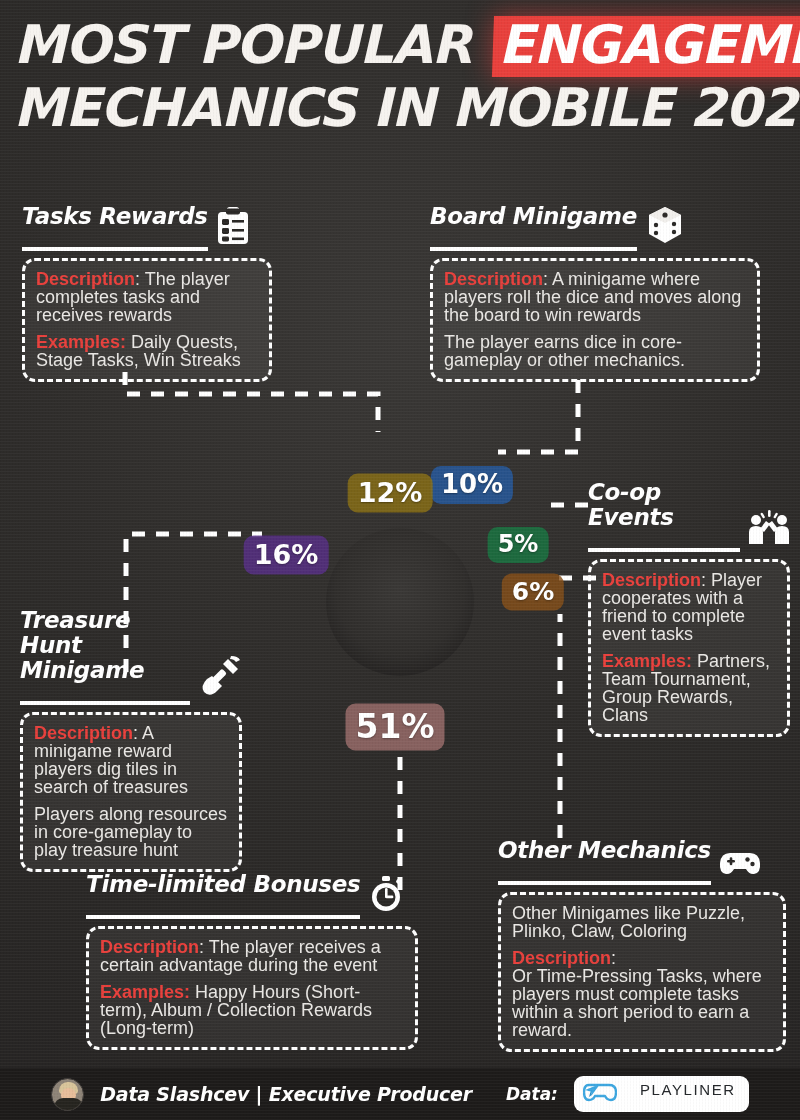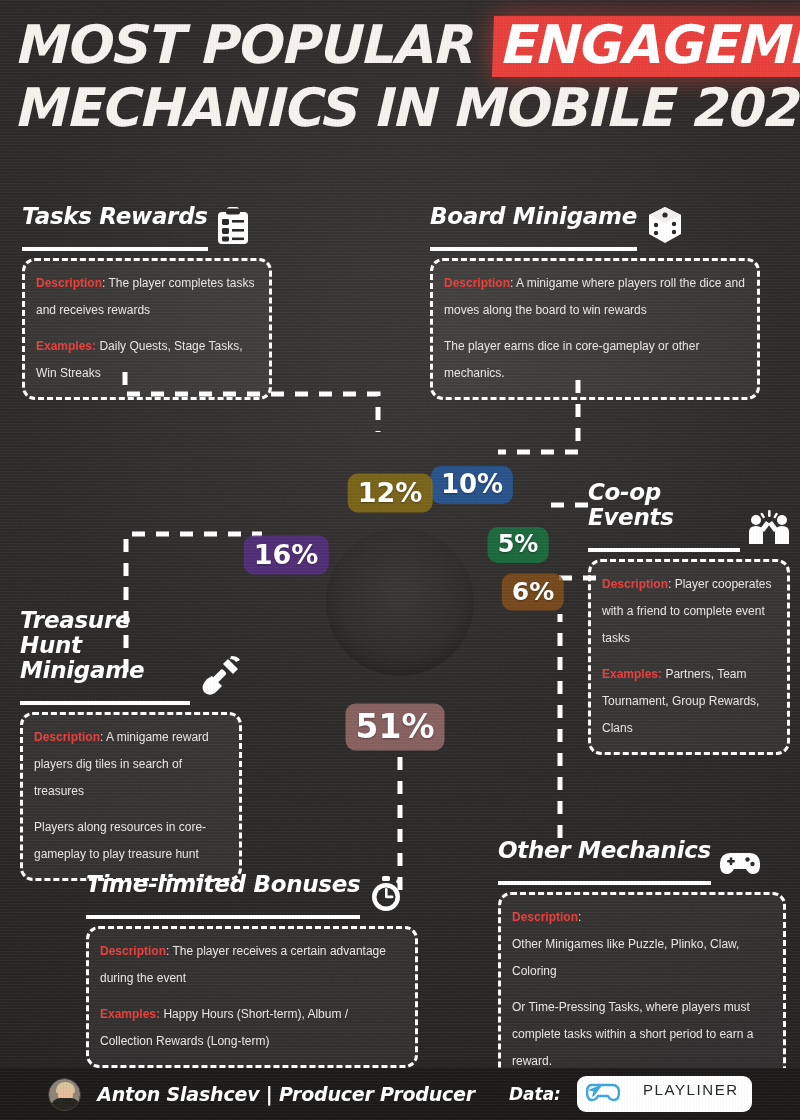--- a/index.html
+++ b/index.html
@@ -78,21 +78,21 @@
     white-space:pre-line;
   }
   .card-icon{ flex:0 0 auto; display:block; margin-bottom:2px; }
   .card-body{
     border:3px dashed #ffffff;
     border-radius:13px;
     background:rgba(255,255,255,.055);
     padding:9px 11px 10px 11px;
   }
   .para{
-    font-size:12px; line-height:27px;
+    font-size:18px; line-height:18px;
     color:#e9e7e4;
     margin-bottom:9px;
   }
   .para:last-child{ margin-bottom:0; }
   .lab{ color:#e8403c; font-weight:700; }
 
   
   #wires{ position:absolute; inset:0; pointer-events:none; }
 
   
@@ -309,34 +309,34 @@
         <svg width="42" height="30" viewBox="0 0 42 30">
           <path d="M11 4 H31 Q40 4 41 14 Q42 24 35 25 Q30 25.6 27 20 H15 Q12 25.6 7 25 Q0 24 1 14 Q2 4 11 4 Z" fill="#fff"></path>
           <rect x="8" y="11" width="8" height="2.6" rx="1.3" fill="#2b2927"></rect>
           <rect x="10.7" y="8.3" width="2.6" height="8" rx="1.3" fill="#2b2927"></rect>
           <circle cx="28.5" cy="10.5" r="2.2" fill="#2b2927"></circle>
           <circle cx="33.5" cy="15" r="2.2" fill="#2b2927"></circle>
         </svg>
       </span>
     </div>
     <div class="card-body">
+      <div class="para"><span>Other Minigames like Puzzle, Plinko, Claw, Coloring</span></div>
       <div class="para" style="margin-bottom:0;"><span class="lab">Description</span><span>:</span></div>
-      <div class="para"><span>Other Minigames like Puzzle, Plinko, Claw, Coloring</span></div>
       <div class="para"><span>Or Time-Pressing Tasks, where players must complete tasks within a short period to earn a reward.</span></div>
     </div>
   </div>
 
   <div id="footer">
     <div id="avatar">
       <span class="bg"></span>
         <span class="hair"></span>
         <span class="face"></span>
         <span class="body"></span>
     </div>
-    <div id="author">Anton Slashcev | Producer Producer</div>
+    <div id="author">Data Slashcev | Executive Producer</div>
     <div id="datalabel">Data:</div>
     <div id="brand">
       <span>
         <svg width="34" height="22" viewBox="0 0 34 22">
           <path d="M6 4 H26 Q33 4 33 11 Q33 19 28 19 Q24 19 22 15 H12 Q10 19 6 19 Q1 19 1 11 Q1 4 6 4 Z" fill="none" stroke="#3ea7e0" stroke-width="2.4" stroke-linejoin="round"></path>
           <path d="M2 9 L17 3 L9 14 L7.5 10.5 Z" fill="#3ea7e0"></path>
           <path d="M7.5 10.5 L9 14 L6 16 Z" fill="#2c90c8"></path>
         </svg>
       </span>
       <span id="brandname">PLAYLINER</span>

